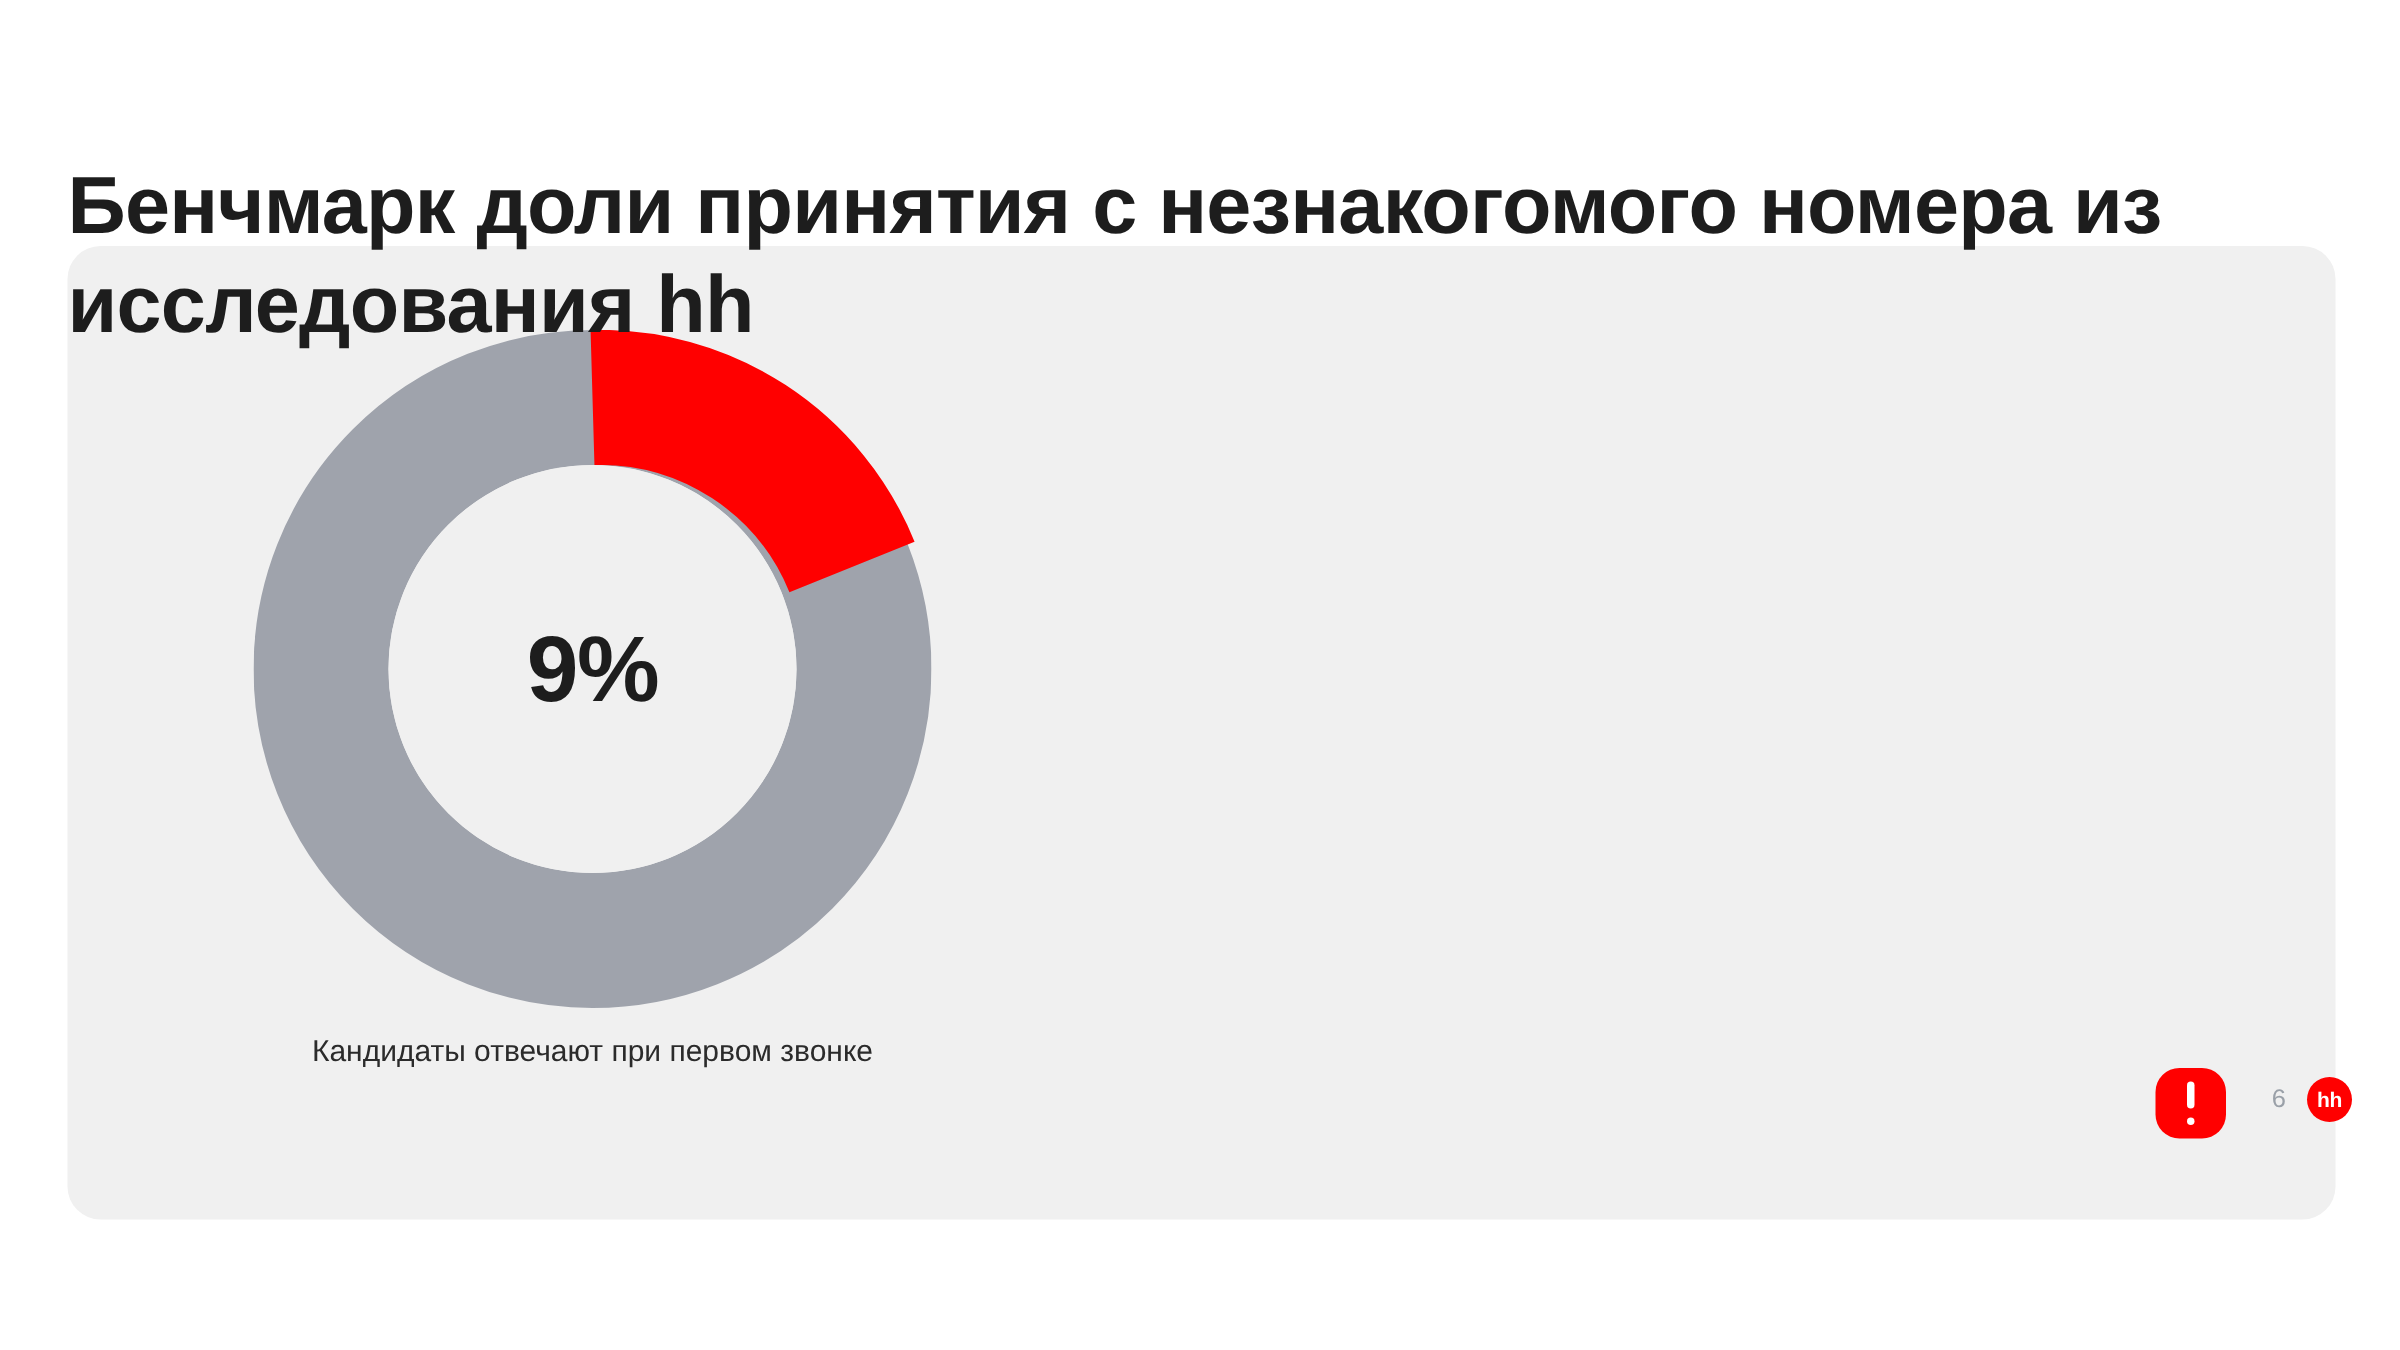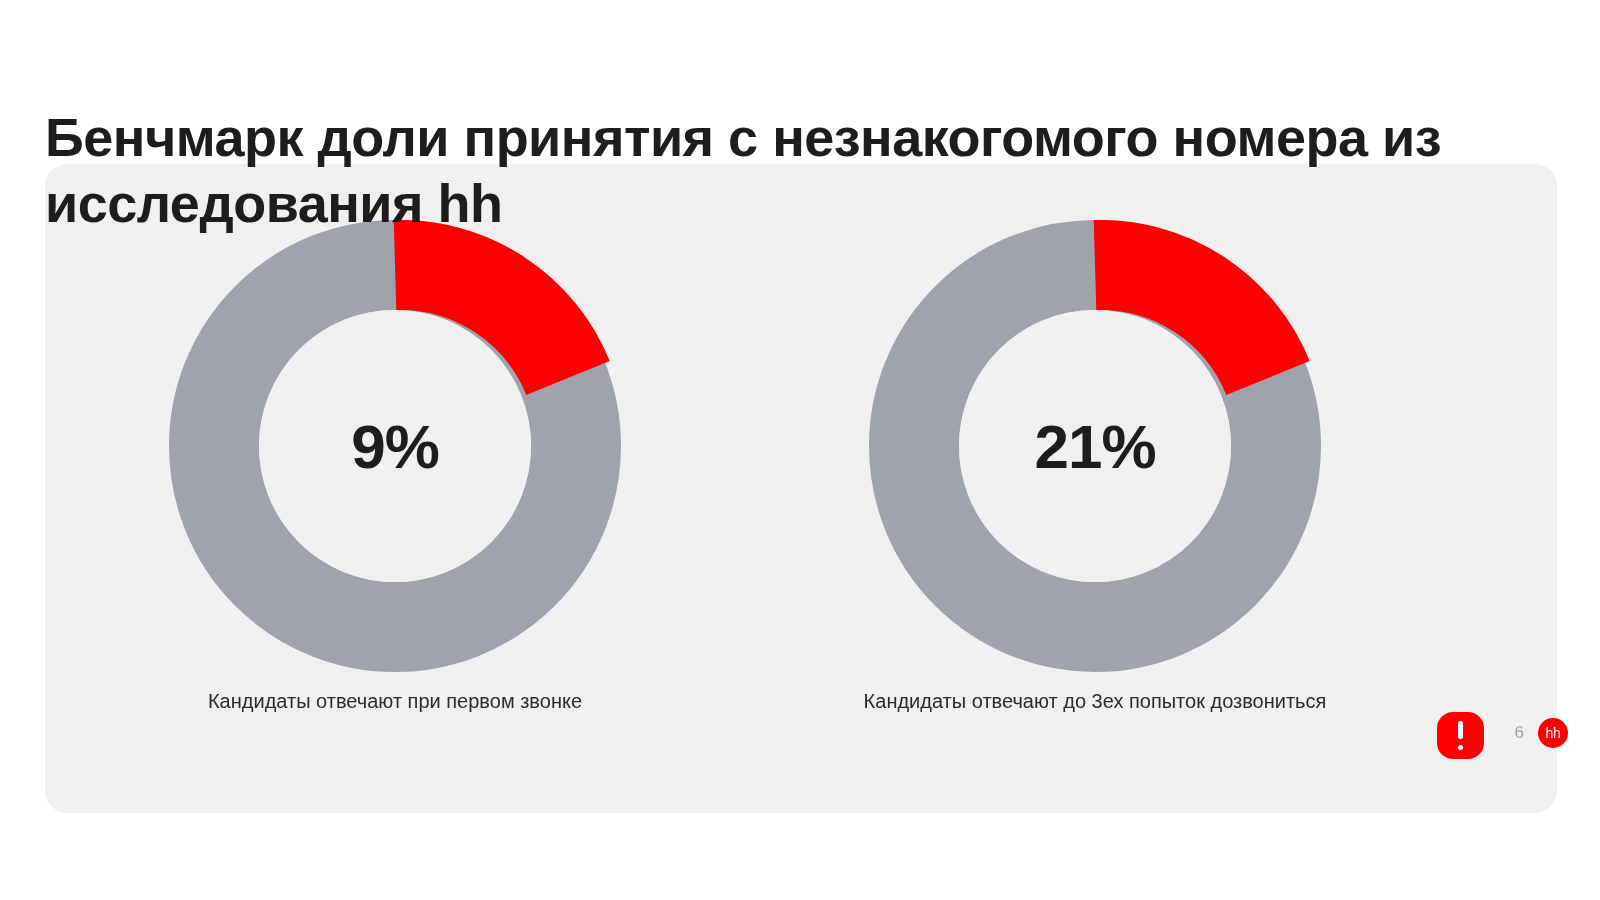--- a/index.html
+++ b/index.html
@@ -160,21 +160,21 @@
     font-size: 17px;
     color: #9aa0a8;
   }
   .hh-logo {
     width: 30px;
     height: 30px;
     border-radius: 50%;
     background: #ff0000;
     color: #ffffff;
     font-size: 14px;
-    font-weight: 400;
+    font-weight: 700;
     display: flex;
     align-items: center;
     justify-content: center;
     letter-spacing: -0.3px;
   }
 </style>
 </head>
 <body>
 
 <div class="slide">
@@ -193,31 +193,20 @@
 
           <path d="M 226 45 A 181 181 0 0 1 399 158" fill="none" stroke="#ff0000" stroke-width="90"></path>
 
           <circle cx="226" cy="226" r="136" fill="#f0f0f0"></circle>
         </svg>
         <div class="donut-value">9%</div>
       </div>
       <div class="chart-caption">Кандидаты отвечают при первом звонке</div>
     </div>
 
-    <div class="chart-block">
-      <div class="donut-wrap">
-        <svg class="donut-svg" viewBox="0 0 452 452">
-          <circle cx="226" cy="226" r="181" fill="none" stroke="#9fa3ac" stroke-width="90"></circle>
-          <path d="M 226 45 A 181 181 0 0 1 399 158" fill="none" stroke="#ff0000" stroke-width="90"></path>
-          <circle cx="226" cy="226" r="136" fill="#f0f0f0"></circle>
-        </svg>
-        <div class="donut-value">21%</div>
-      </div>
-      <div class="chart-caption">Кандидаты отвечают до 3ех попыток дозвониться</div>
-    </div>
 
   </div>
 
   <div class="alert-badge">
     <span class="bang"></span>
   </div>
 
   <div class="footer">
     <span class="page-number">6</span>
     <span class="hh-logo">hh</span>

